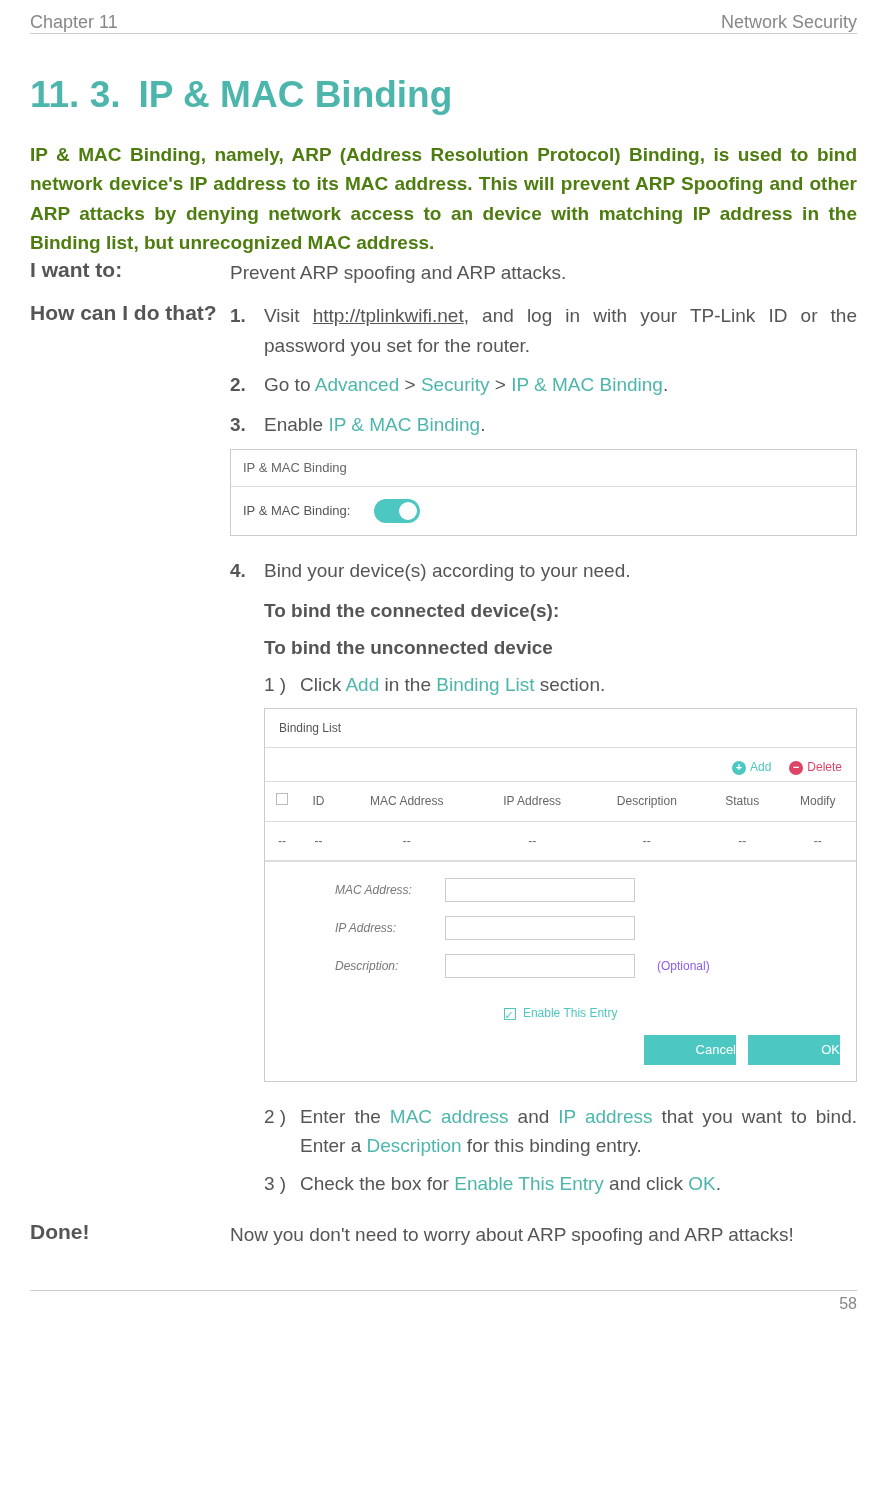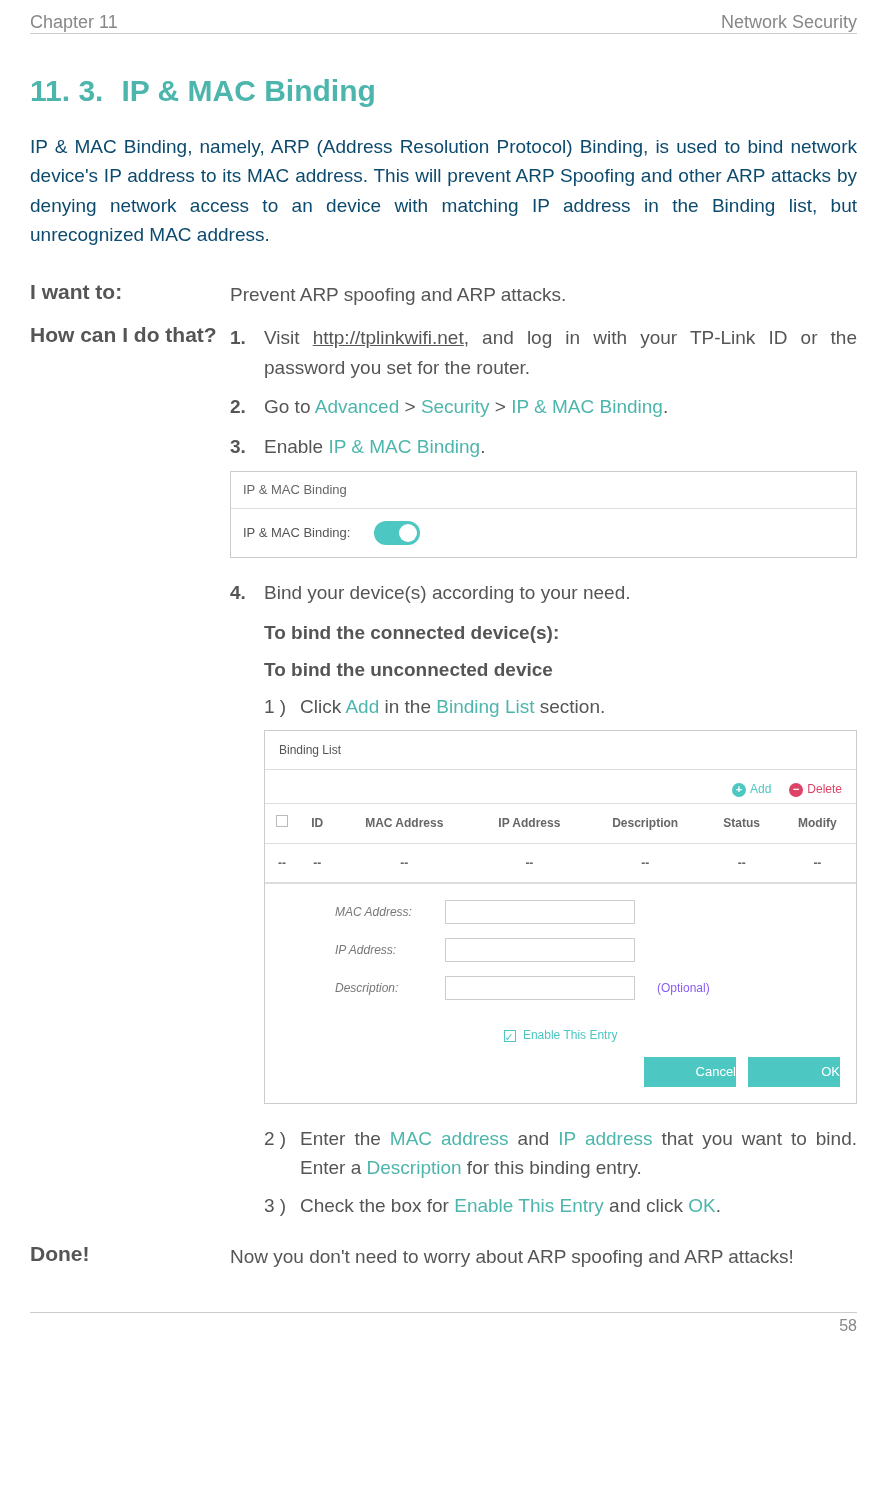--- a/index.html
+++ b/index.html
@@ -17,31 +17,31 @@
   .header-row {
     display: flex;
     justify-content: space-between;
     font-size: 18px;
     color: #888;
     border-bottom: 1px solid #ccc;
     margin-bottom: 40px;
   }
   h1.section-title {
     color: #4db6ac;
-    font-size: 30px;
+    font-size: 37px;
     font-weight: 600;
     margin: 0 0 24px 0;
   }
   .section-num { margin-right: 18px; }
   .intro {
     font-size: 19px;
     line-height: 1.55;
-    color: #0c4a6e;
+    color: #4d7c0f;
     text-align: justify;
-    margin-bottom: 30px;
+    font-weight: bold;
   }
   .def-grid {
     display: grid;
     grid-template-columns: 200px 1fr;
     row-gap: 14px;
     font-size: 19px;
     color: #555;
   }
   .label-col { font-weight: 600; color: #555; font-size: 21px; }
   .content-col { line-height: 1.55; text-align: justify; }
@@ -122,21 +122,21 @@
     width: 100%;
     border-collapse: collapse;
     font-size: 12px;
   }
   table.bind-table th, table.bind-table td {
     border-top: 1px solid #ddd;
     border-bottom: 1px solid #ddd;
     padding: 10px 6px;
     text-align: center;
     color: #666;
-    font-weight: bold;
+    font-weight: normal;
   }
   table.bind-table th:first-child, table.bind-table td:first-child { width: 34px; }
   .chk {
     width: 12px; height: 12px; border: 1px solid #bbb; display: inline-block;
     background: #fff;
   }
   .form-area {
     padding: 16px 40px 8px 70px;
   }
   .form-row {

